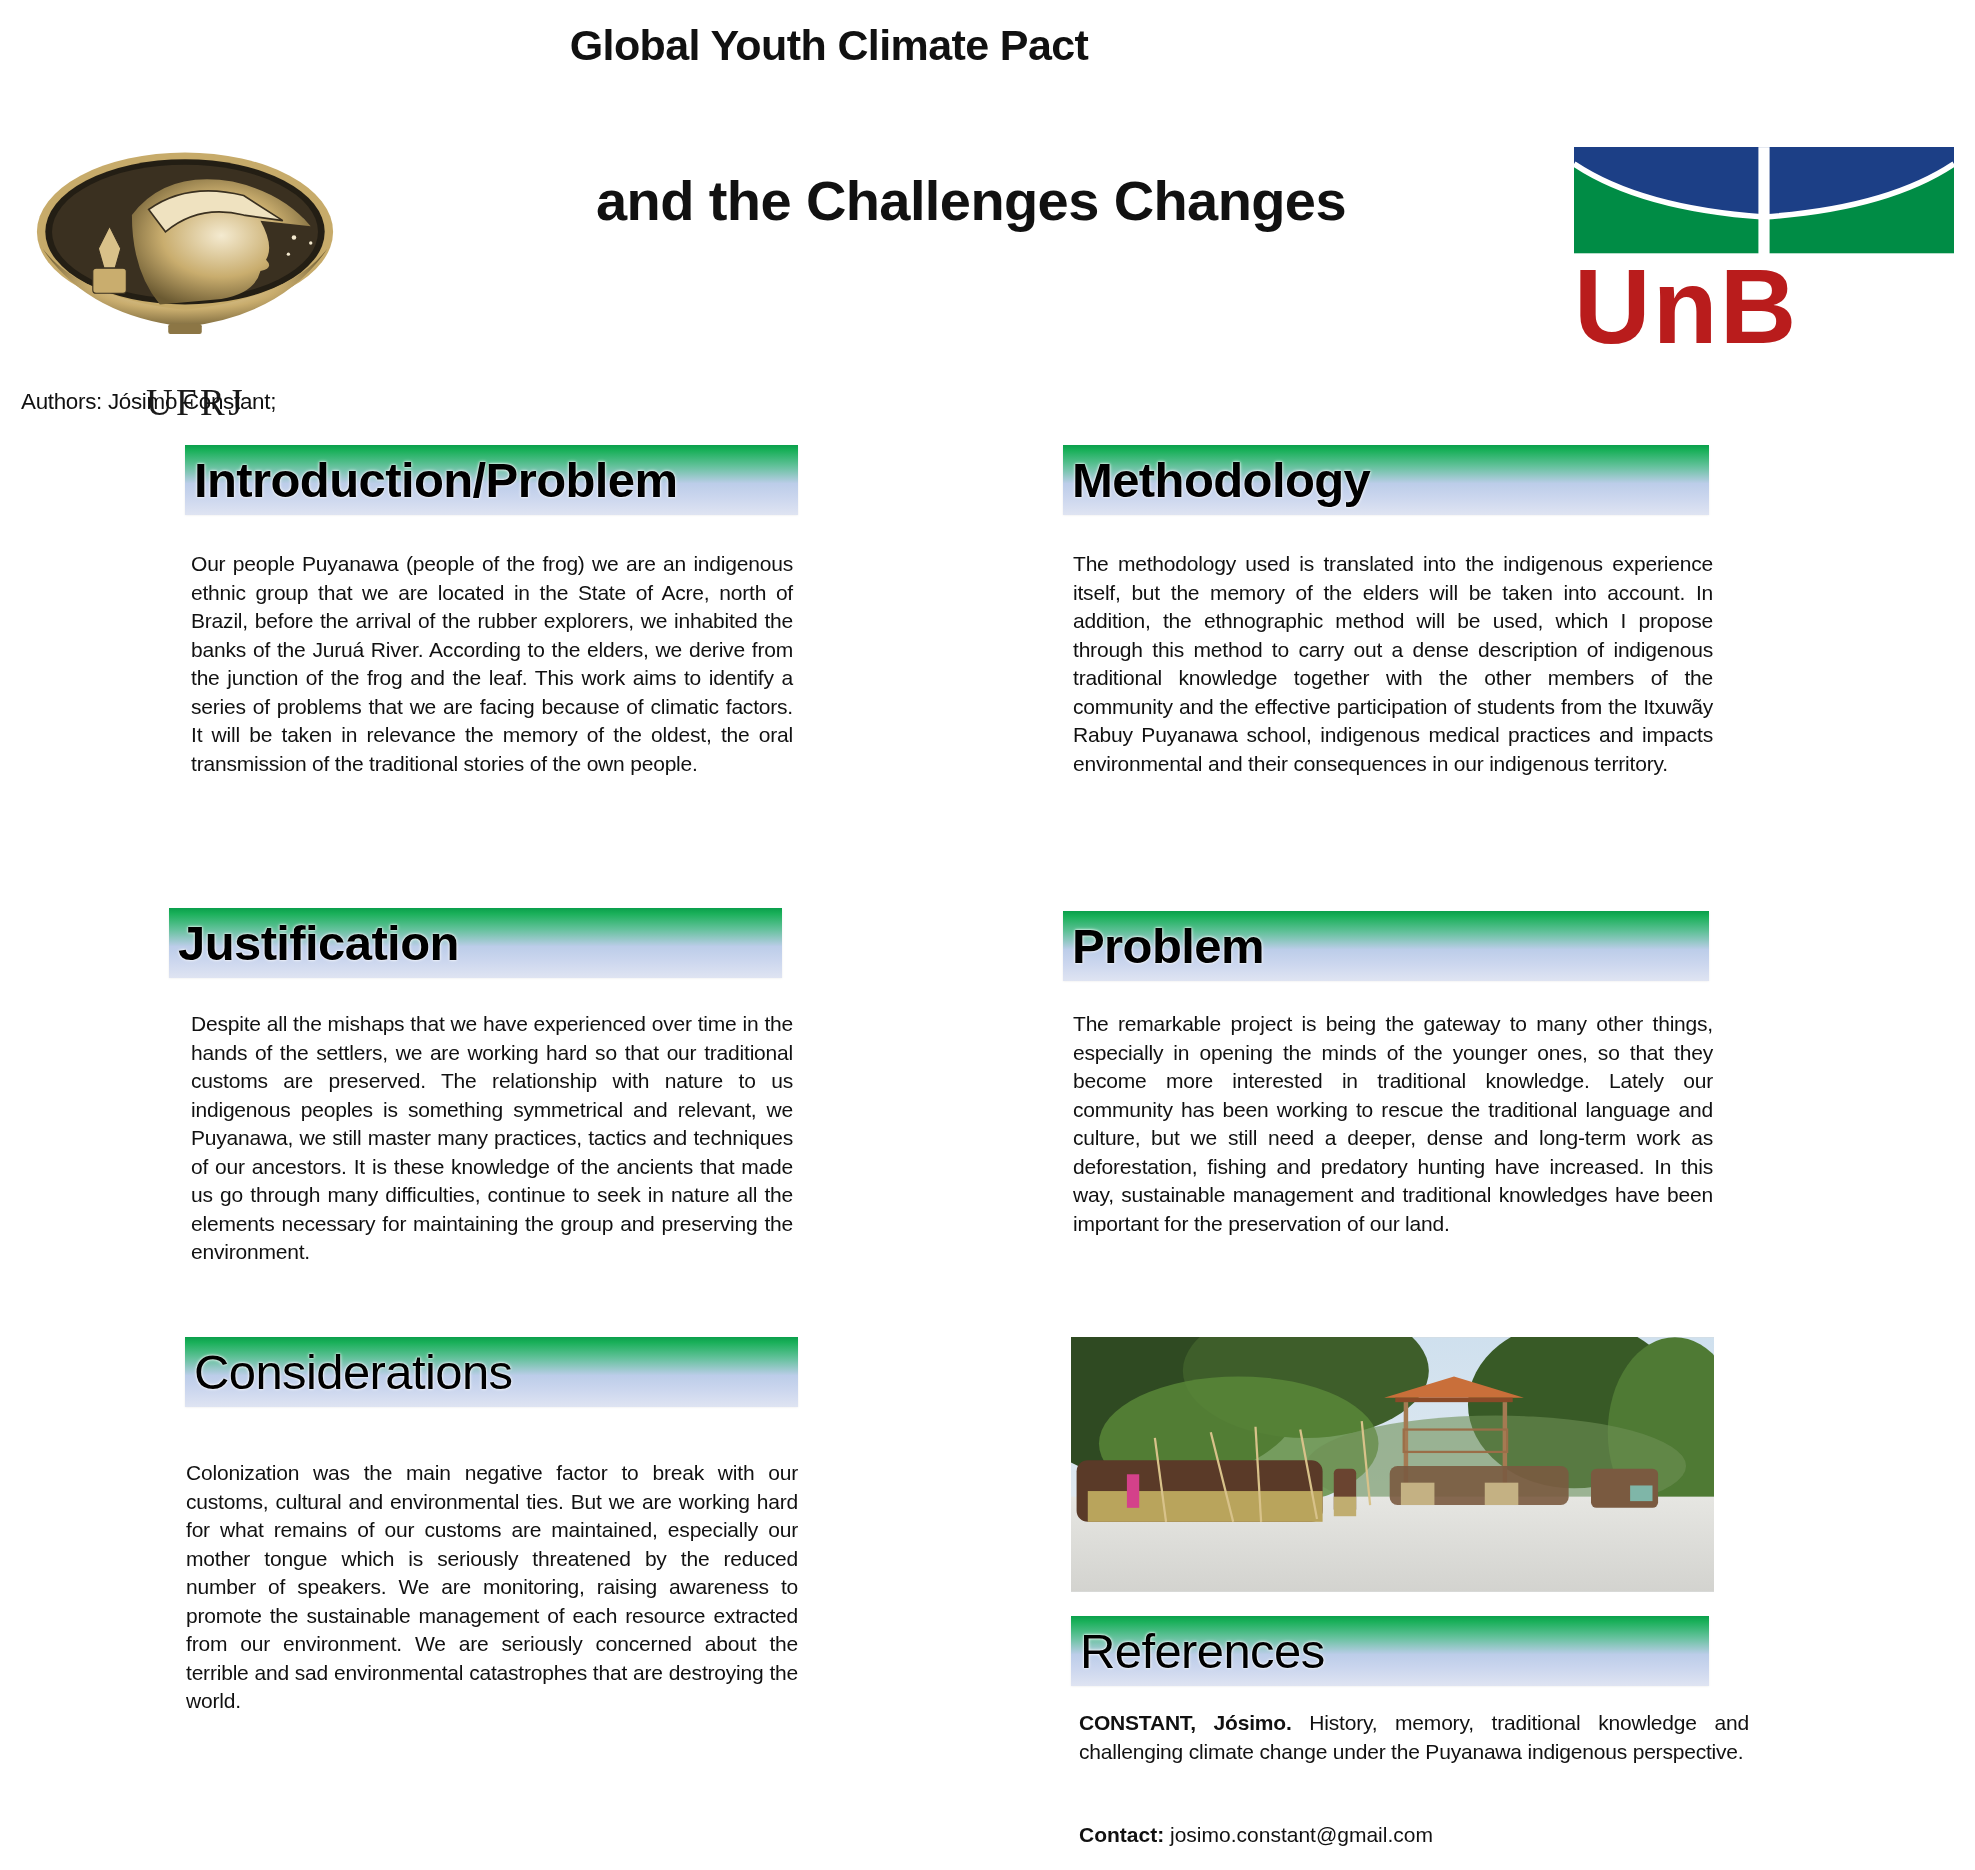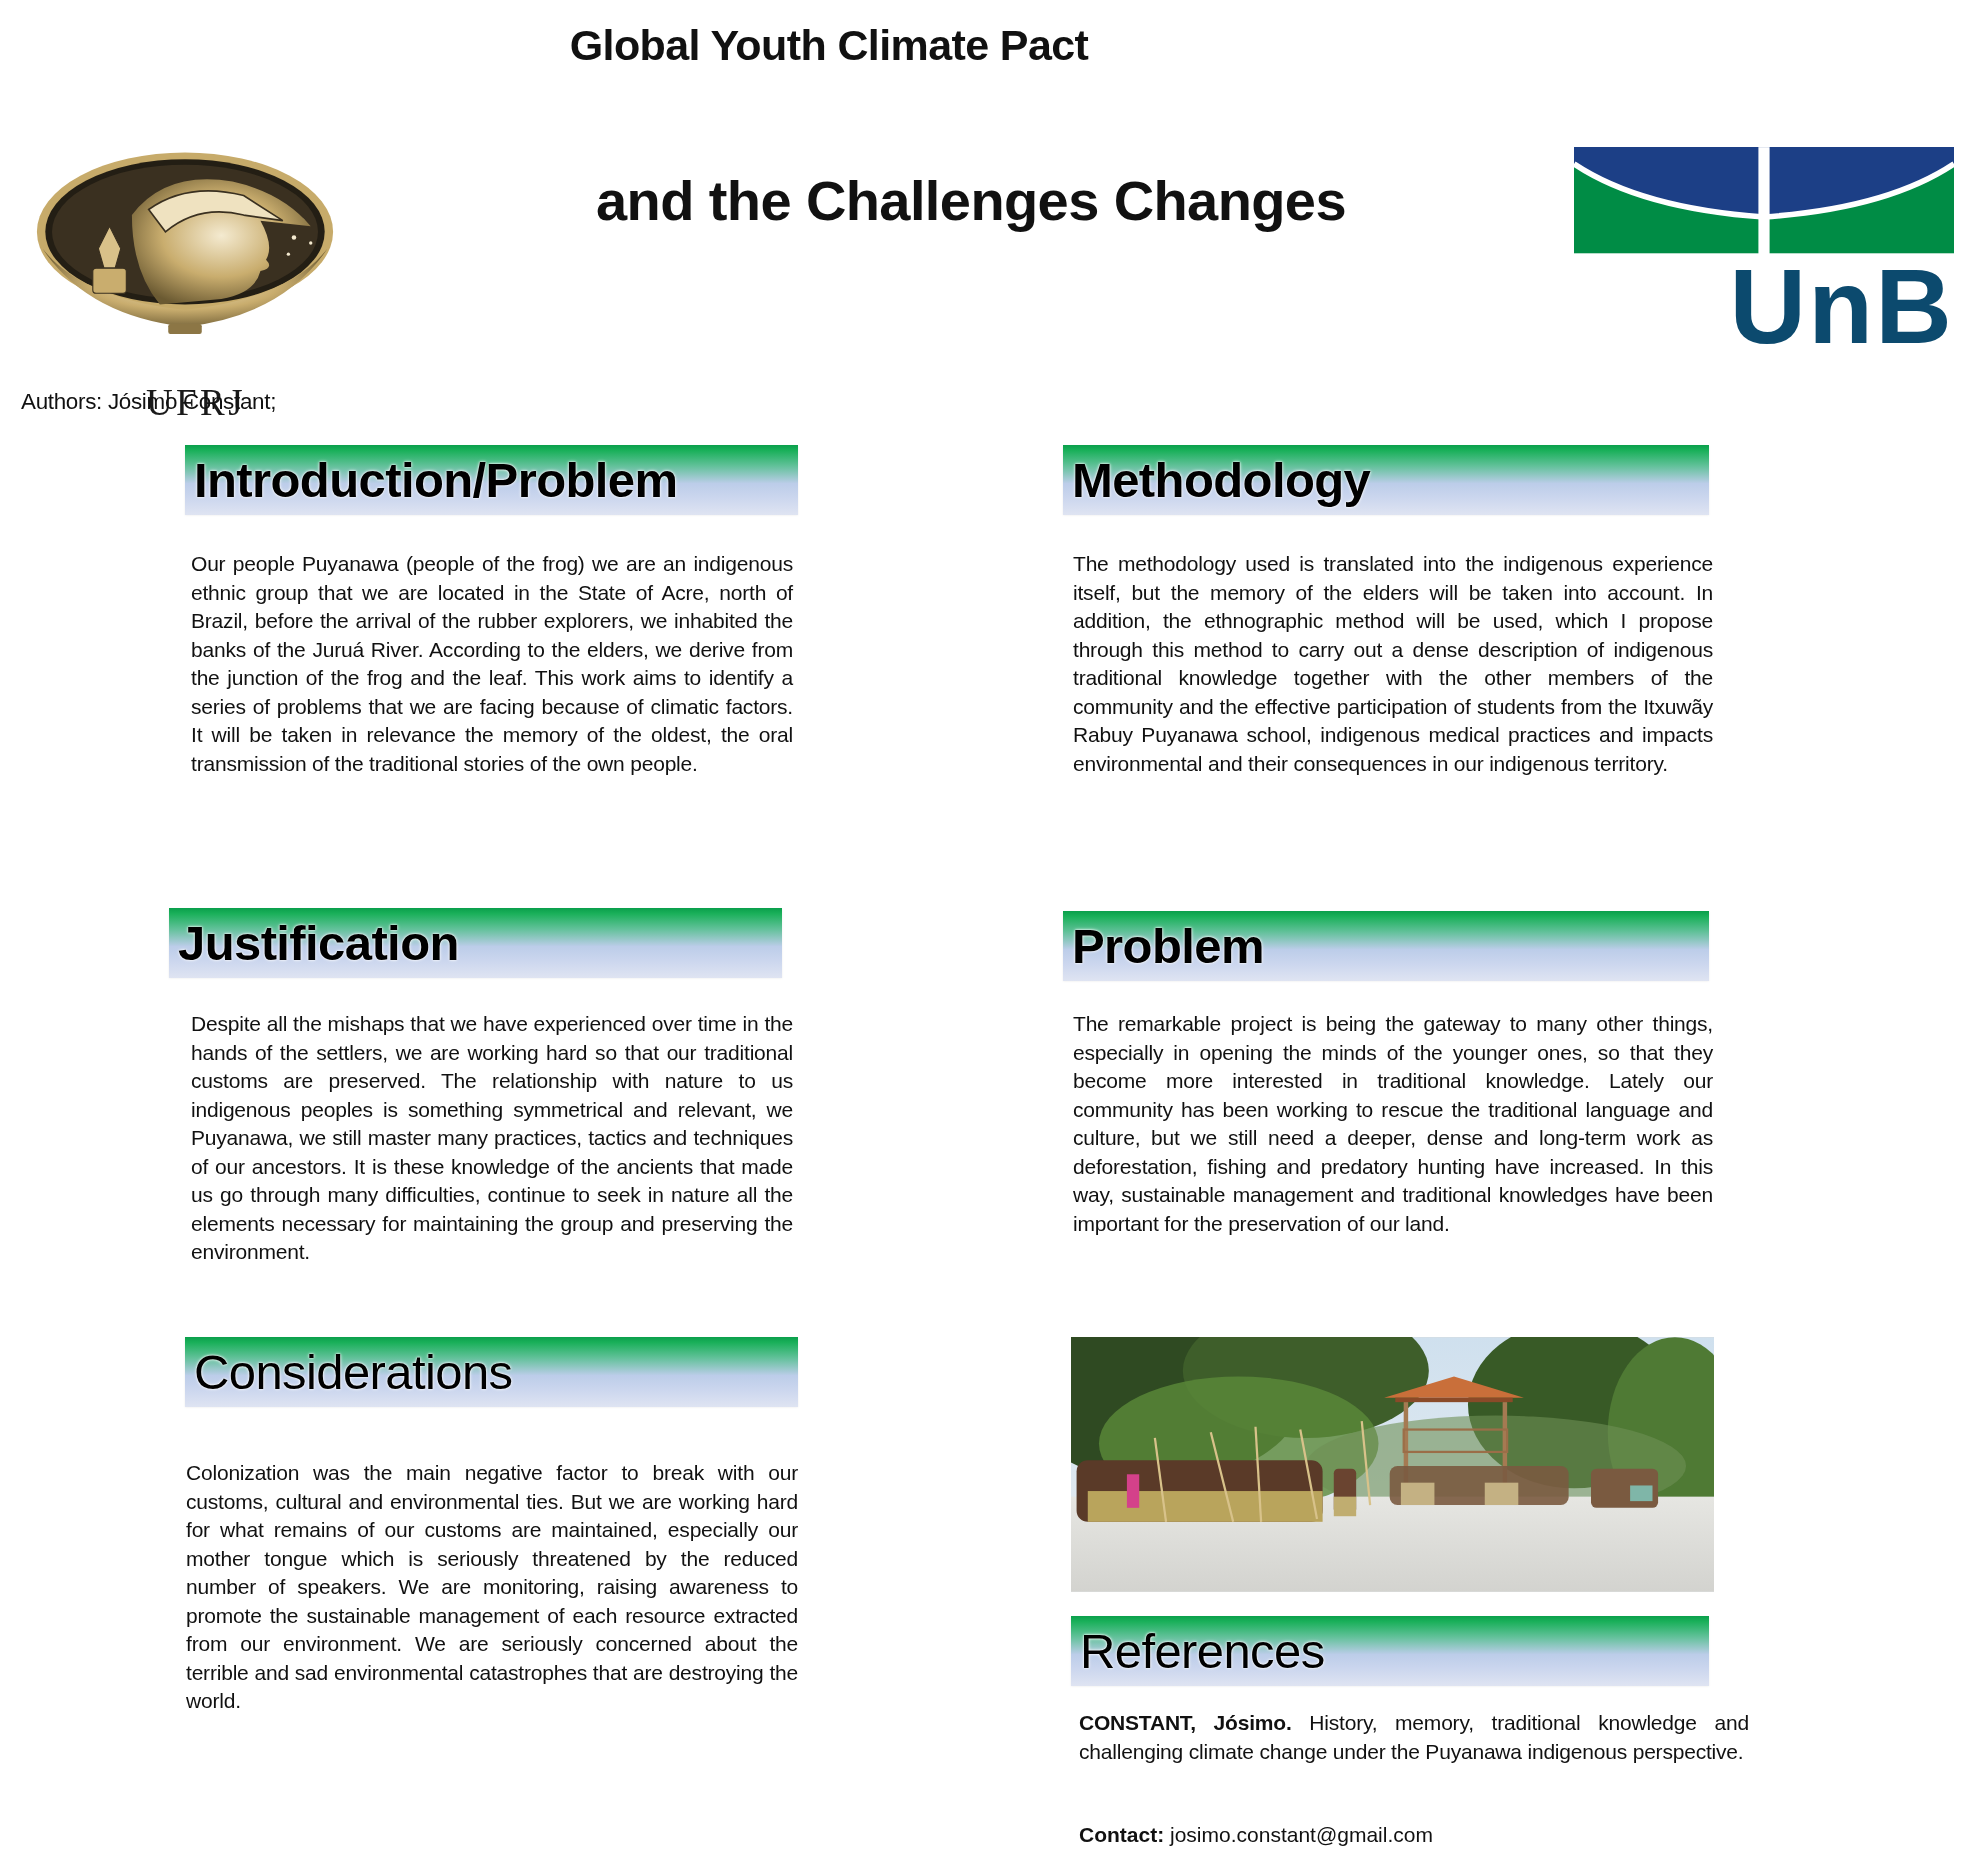--- a/index.html
+++ b/index.html
@@ -12,22 +12,22 @@
               font-size:56px; line-height:77px; letter-spacing:-0.6px; }
   .subtitle div { white-space:nowrap; }
   
   .ufrj { left:17px; top:148px; width:336px; height:235px; }
   .ufrj-seal { position:absolute; left:2.8px; top:0; width:330px; height:190px; }
   .ufrj-name { position:absolute; left:0; width:358px; top:185px; text-align:center;
                font-family:"Liberation Serif", "DejaVu Serif", serif; font-size:37px; letter-spacing:3.4px; color:#1a1a1a;margin-top:48px; }
   .authors { left:21px; top:389px; font-size:22.4px; color:#111; letter-spacing:-0.3px; }
   
   .unb { left:1574px; top:147px; width:380px; height:201px; }
-  .unb-text { position:absolute; left:0; width:380px; top:112px; text-align:right;
-              font-weight:bold; font-size:106px; line-height:95px; color:#0c4a6e; letter-spacing:2.2px; }
+  .unb-text { position:absolute; left:0; width:380px; top:112px; text-align:left;
+              font-weight:bold; font-size:106px; line-height:95px; color:#b91c1c; letter-spacing:2.2px; }
   
   .sec-head { height:70px;
     background: linear-gradient(to bottom, #0a9f4b 0%, #1ab05a 8%, #62c19a 30%, #bccde9 55%, #cbd6ee 75%, #dfe4f2 100%);
     box-shadow: 0 1.1px 2.2px rgba(0,0,0,0.08); }
   .sec-head span { position:absolute; left:9px; top:6.7px; font-size:49px; line-height:56px;
     color:#000; text-shadow: 0 0 3.4px #fff, 0 0 1.7px #fff; letter-spacing:-0.6px; white-space:nowrap; }
   .sec-head.bold span { font-weight:bold;text-align:center; }
   .sec-head.regular span { font-weight:normal; }
   
   .body { font-size:21px; line-height:28.5px; text-align:justify; color:#111; letter-spacing:-0.2px; }

